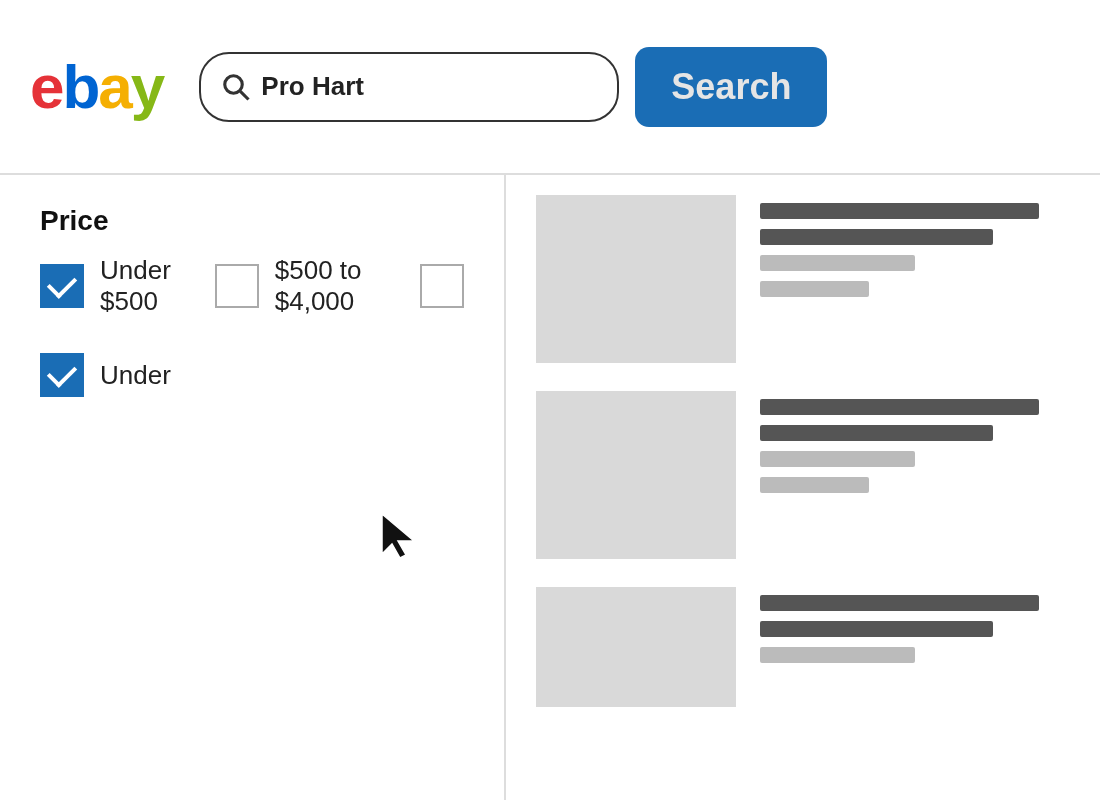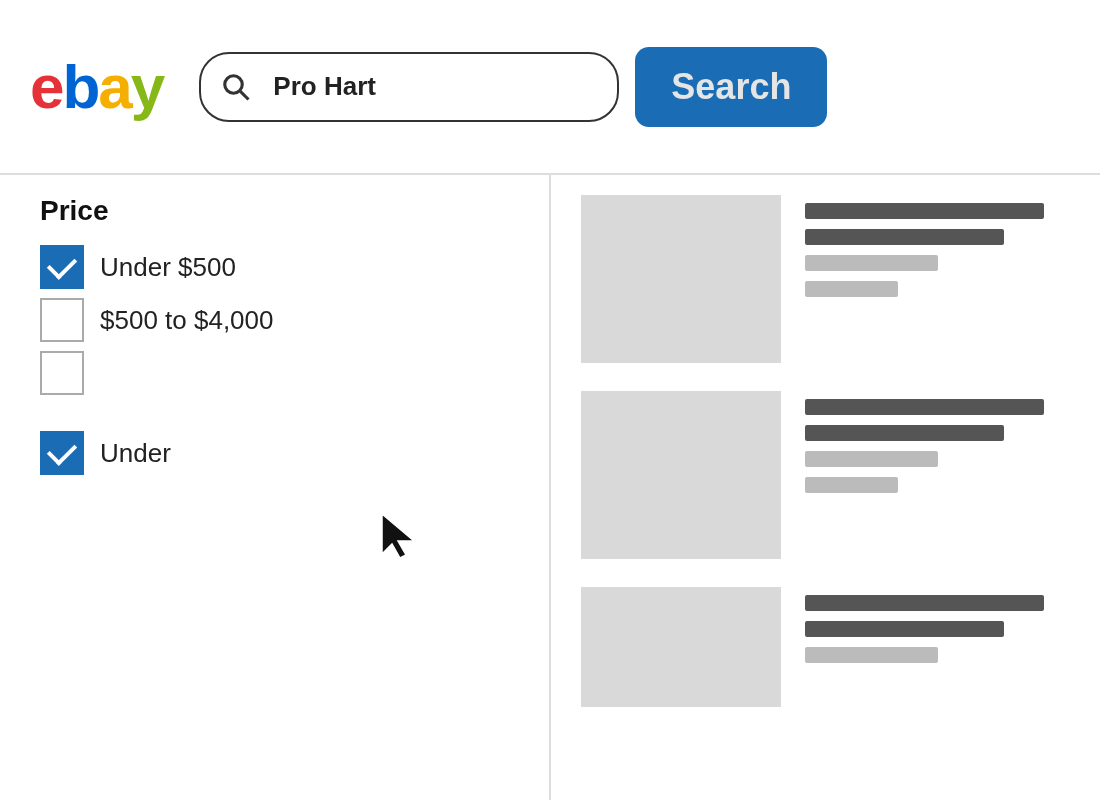--- a/index.html
+++ b/index.html
@@ -39,21 +39,21 @@
     
     .search-bar {
       display: flex;
       align-items: center;
       border: 2px solid #333;
       border-radius: 30px;
       padding: 10px 20px;
       flex: 1;
       max-width: 420px;
       height: 70px;
-      gap: 22px;
+      gap: 10px;
     }
     .search-icon-svg {
       width: 30px;
       height: 30px;
       flex-shrink: 0;
     }
     .search-input {
       border: none;
       outline: none;
       font-size: 26px;
@@ -76,37 +76,37 @@
     }
 
     
     .main {
       display: flex;
       height: calc(800px - 175px);
     }
 
     
     .sidebar {
-      width: 551px;
-      padding: 20px 40px;
+      width: 506px;
+      padding: 30px 40px;
       border-right: 2px solid #ddd;
       flex-shrink: 0;
     }
 
     .filter-section-title {
       font-size: 28px;
       font-weight: bold;
       margin-bottom: 18px;
       color: #111;
     }
 
     .filter-options {
       display: flex;
-      flex-direction: column;
-      gap: 9px;
+      flex-direction: row;
+      gap: 16px;
       margin-bottom: 36px;
       justify-content: space-between;
     }
 
     .filter-option {
       display: flex;
       align-items: center;
       gap: 16px;
       cursor: pointer;
     }

